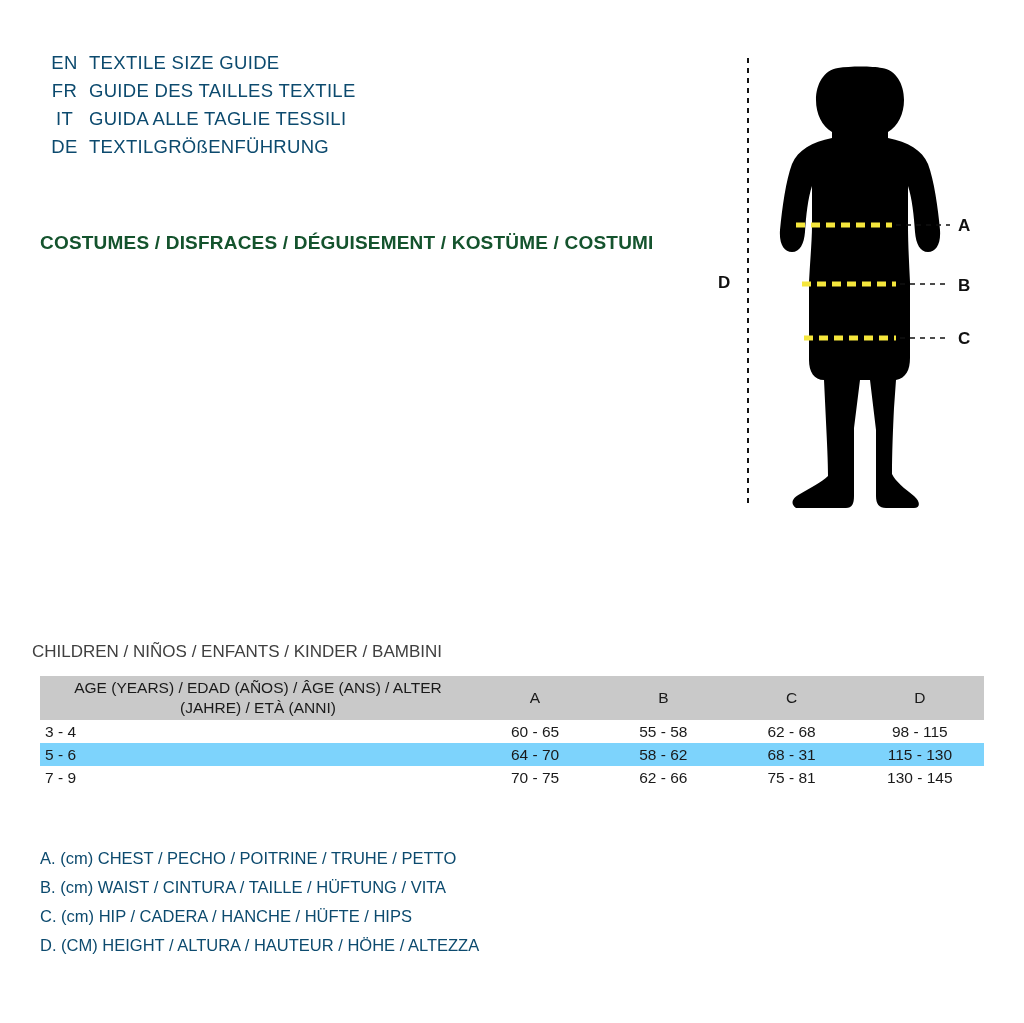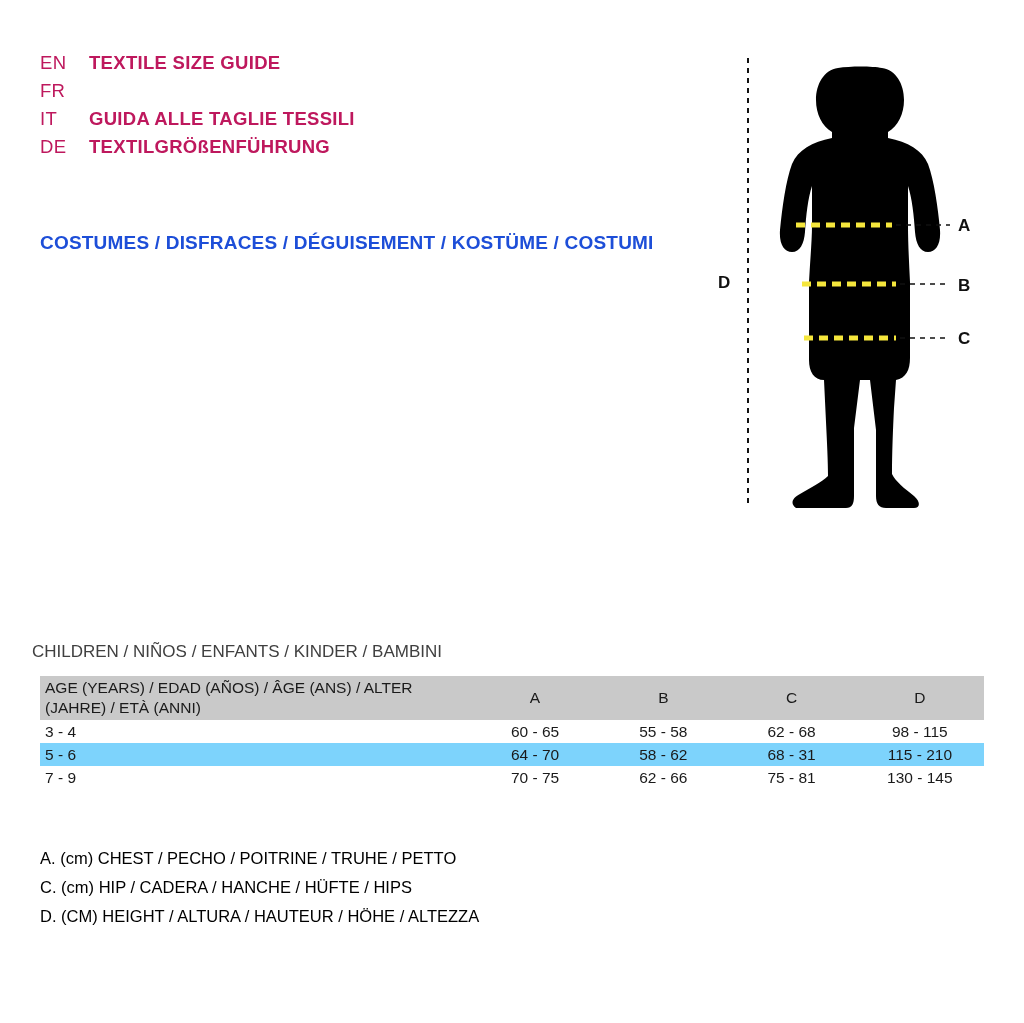--- a/index.html
+++ b/index.html
@@ -23,40 +23,40 @@
     left: 40px;
     top: 52px;
     width: 640px;
   }
   .lang-row {
     display: flex;
     align-items: baseline;
     height: 28px;
     font-size: 18.5px;
     letter-spacing: 0.3px;
-    color: #be185d;
+    color: #0c4a6e;
+    text-align: center;
   }
   .lang-code {
     width: 49px;
     flex: 0 0 49px;
     font-size: 18.5px;
   }
   .lang-text {
     font-size: 18.5px;
-    font-weight: bold;
   }
 
   .category-line {
     position: absolute;
     left: 40px;
     top: 232px;
     font-size: 19px;
     font-weight: bold;
     letter-spacing: 0.2px;
-    color: #1d4ed8;
+    color: #14532d;
     white-space: nowrap;
   }
 
   
   .figure-area {
     position: absolute;
     left: 700px;
     top: 30px;
     width: 300px;
     height: 500px;
@@ -100,21 +100,21 @@
     text-align: center;
     height: 23px;
     vertical-align: middle;
   }
   table.size-table thead th {
     background: #c9c9c9;
     height: 44px;
     font-size: 15.5px;
   }
   table.size-table thead th.first {
-    text-align: left;
+    text-align: center;
     padding-left: 5px;
     line-height: 1.28;
   }
   table.size-table tbody td.first {
     text-align: left;
     padding-left: 5px;
   }
   table.size-table tbody tr.odd td { background: #ffffff; }
   table.size-table tbody tr.even td { background: #7dd3fc; }
 
@@ -125,34 +125,35 @@
   .legend {
     position: absolute;
     left: 40px;
     top: 850px;
     width: 700px;
   }
   .legend-row {
     font-size: 16.5px;
     line-height: 1;
     height: 29px;
-    color: #000000;
+    color: #0c4a6e;
     white-space: nowrap;
   }
 </style>
 </head>
 <body>
 
 <div class="lang-block">
   <div class="lang-row">
     <span class="lang-code">EN</span>
     <span class="lang-text">TEXTILE SIZE GUIDE</span>
   </div>
   <div class="lang-row">
     <span class="lang-code">FR</span>
+    <span class="lang-text">GUIDE DES TAILLES TEXTILE</span>
   </div>
   <div class="lang-row">
     <span class="lang-code">IT</span>
     <span class="lang-text">GUIDA ALLE TAGLIE TESSILI</span>
   </div>
   <div class="lang-row">
     <span class="lang-code">DE</span>
     <span class="lang-text">TEXTILGRÖßENFÜHRUNG</span>
   </div>
 </div>
@@ -243,29 +244,30 @@
       <td>60 - 65</td>
       <td>55 - 58</td>
       <td>62 - 68</td>
       <td>98 - 115</td>
     </tr>
     <tr class="even">
       <td class="first">5 - 6</td>
       <td>64 - 70</td>
       <td>58 - 62</td>
       <td>68 - 31</td>
-      <td>115 - 210</td>
+      <td>115 - 130</td>
     </tr>
     <tr class="odd">
       <td class="first">7 - 9</td>
       <td>70 - 75</td>
       <td>62 - 66</td>
       <td>75 - 81</td>
       <td>130 - 145</td>
     </tr>
   </tbody>
 </table>
 
 <div class="legend">
   <div class="legend-row">A. (cm) CHEST / PECHO / POITRINE / TRUHE / PETTO</div>
+  <div class="legend-row">B. (cm) WAIST / CINTURA / TAILLE / HÜFTUNG / VITA</div>
   <div class="legend-row">C. (cm) HIP / CADERA / HANCHE / HÜFTE / HIPS</div>
   <div class="legend-row">D. (CM) HEIGHT / ALTURA / HAUTEUR / HÖHE / ALTEZZA</div>
 </div>
 
 </body></html>

